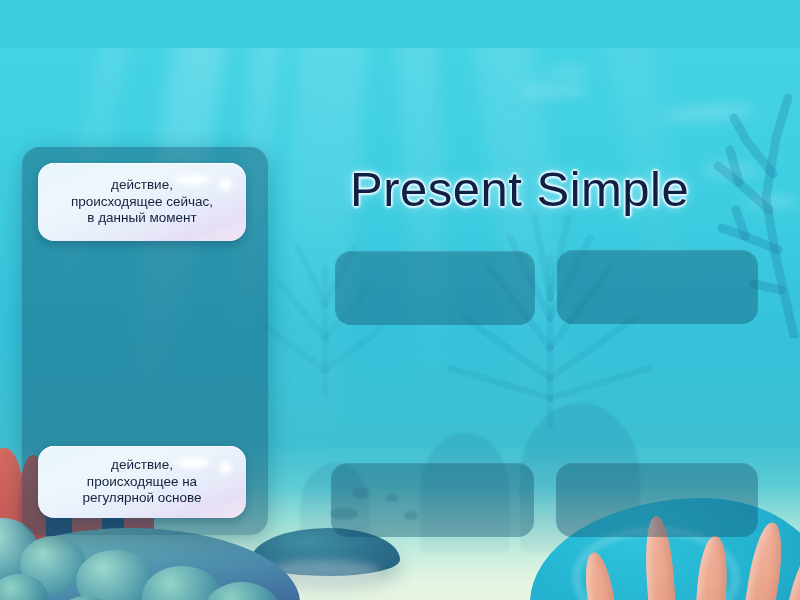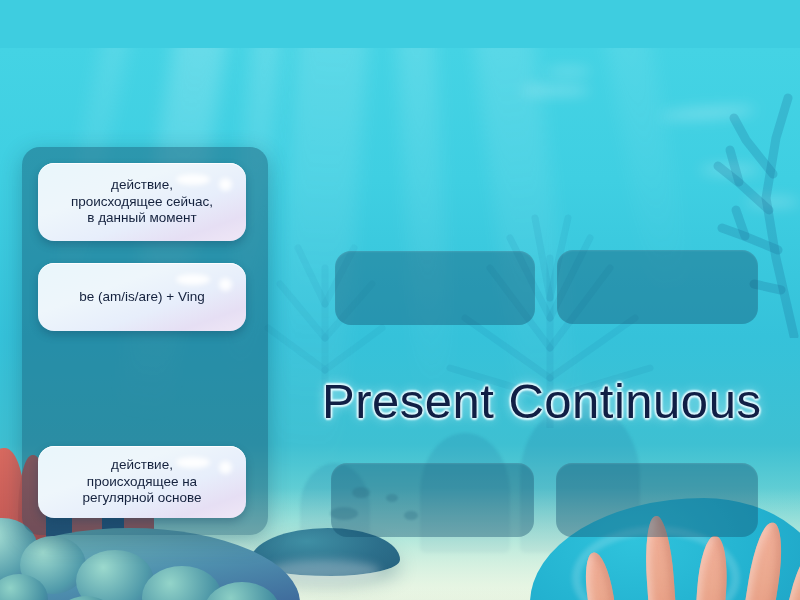--- a/index.html
+++ b/index.html
@@ -259,35 +259,30 @@
   <div class="tray"></div>
 
   <div class="card c-1">
     <span class="gloss g1"></span>
     <span class="gloss g2"></span>
     <span class="txt">действие,
 происходящее сейчас,
 в данный момент</span>
   </div>
 
-  <div class="card c-2">
-    <span class="gloss g1"></span>
-    <span class="gloss g2"></span>
-    <span class="txt">be (am/is/are) + Ving</span>
-  </div>
 
 
   <div class="card c-4">
     <span class="gloss g1"></span>
     <span class="gloss g2"></span>
     <span class="txt">действие,
 происходящее на
 регулярной основе</span>
   </div>
 
-  <div class="heading h-cont">Present Continuous</div>
+  <div class="heading h-simple">Present Simple</div>
 
   <div class="slot s-1"></div>
   <div class="slot s-2"></div>
   <div class="slot s-3"></div>
   <div class="slot s-4"></div>
 
 </div>
 
 </body></html>

